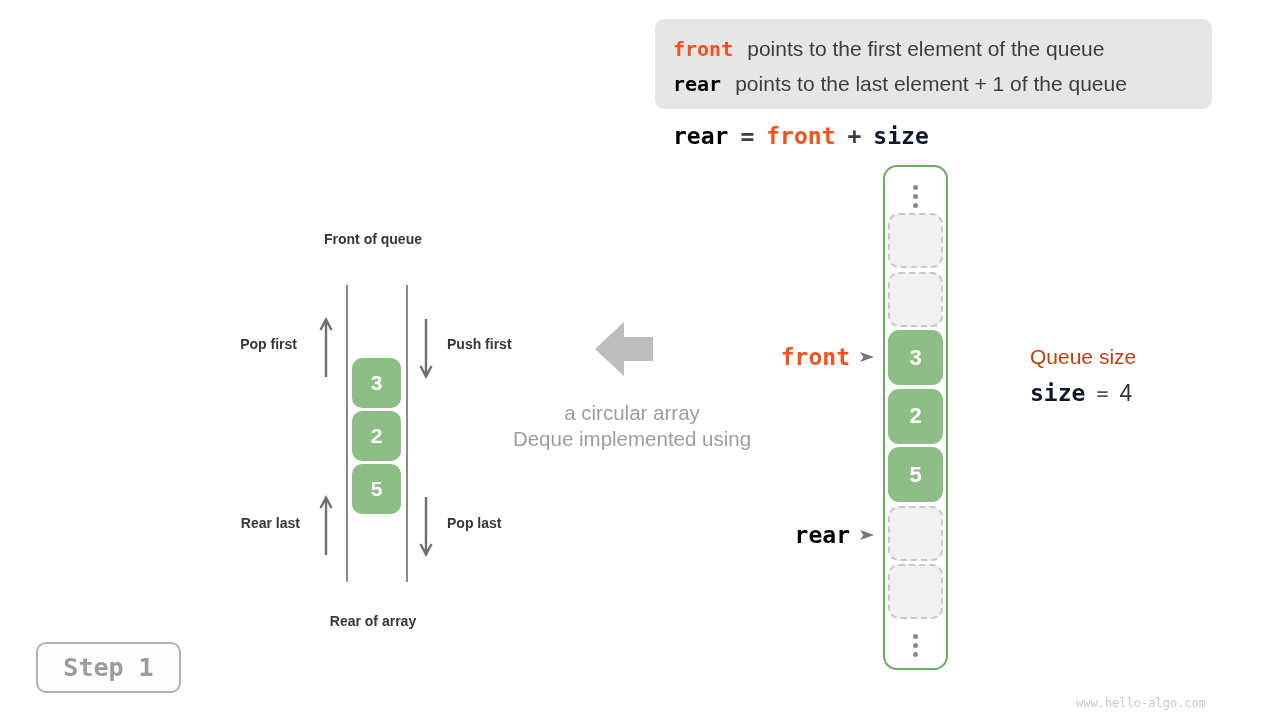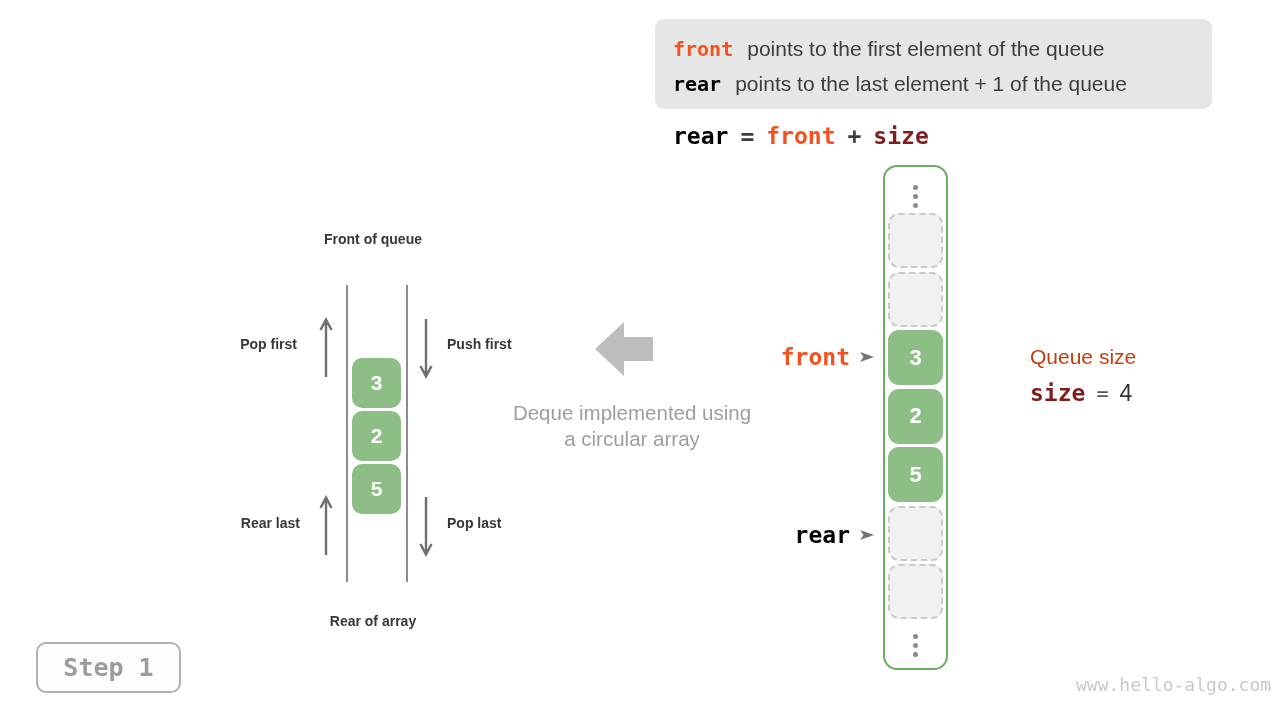--- a/index.html
+++ b/index.html
@@ -12,21 +12,21 @@
 
   
   .info-box{
     left:655px;top:19px;width:557px;height:90px;background:#e6e6e6;
     border-radius:9px;box-sizing:border-box;padding:12px 0 0 18px;
   }
   .info-line{height:35px;display:flex;align-items:center;font-size:21px;color:#3d3d3d;}
   .info-line .kw{font-size:20px;margin-right:14px;}
   .kw-front{color:#f4511e;}
   .kw-rear{color:#000000;}
-  .kw-size{color:#7f1d1d;}
+  .kw-size{color:#0f172a;}
 
   
   .formula{left:673px;top:122px;height:28px;display:flex;align-items:center;font-size:23px;}
   .formula span{margin-right:12px;}
   .tok-dark{color:#3e3e3e;}
 
   
   .h-label{font-weight:bold;font-size:14px;color:#373737;}
   .lbl-front-q{left:278px;top:231px;width:190px;text-align:center;}
   .lbl-rear-q{left:278px;top:613px;width:190px;text-align:center;}
@@ -79,22 +79,22 @@
 
   
   .step-badge{
     left:36px;top:642px;width:145px;height:51px;background:#fdfdfd;
     border:2px solid #b1b1b1;border-radius:10px;box-sizing:border-box;
     display:flex;align-items:center;justify-content:center;
     font-size:25px;color:#9c9c9c;
   }
 
   
-  .watermark{left:1076px;top:674px;font-family:"DejaVu Sans Mono", monospace;
-    font-size:18px;color:#c9c9c9;font-weight:normal;}
+  .watermark{left:1076px;top:696px;font-family:"DejaVu Sans Mono", monospace;
+    font-size:12px;color:#c9c9c9;font-weight:normal;}
 </style>
 </head>
 <body>
 
 <div class="abs info-box">
   <div class="info-line">
     <span class="mono kw kw-front">front</span>
     <span>points to the first element of the queue</span>
   </div>
   <div class="info-line">
@@ -136,22 +136,22 @@
 </svg>
 <svg class="abs" style="left:418px;top:495px;" width="16" height="62">
   <path d="M8 2 V57 M2.5 49 L8 59.5 L13.5 49" stroke="#6f6f6f" stroke-width="2.4" fill="none"></path>
 </svg>
 
 <svg class="abs" style="left:595px;top:321px;" width="58" height="56">
   <polygon points="0,28 29,1 29,16 58,16 58,40 29,40 29,55" fill="#bdbdbd"></polygon>
 </svg>
 
 <div class="abs caption">
+  <div>a circular array</div>
   <div>Deque implemented using</div>
-  <div>a circular array</div>
 </div>
 
 <div class="abs panel">
   <div class="abs dots dots-top">
       <span></span>
       <span></span>
       <span></span>
     </div>
   <div id="array-slots">
       <div class="slot empty" style="top: 46px;"></div>

